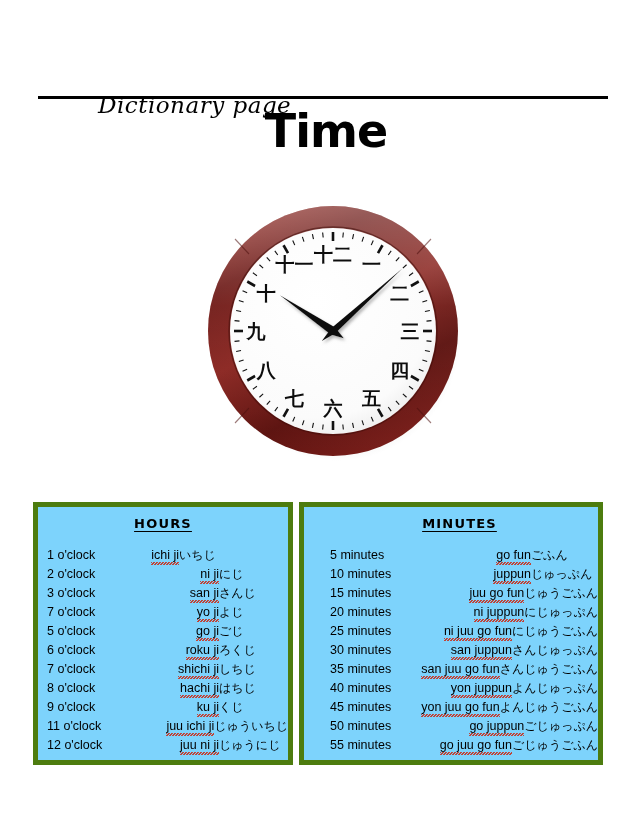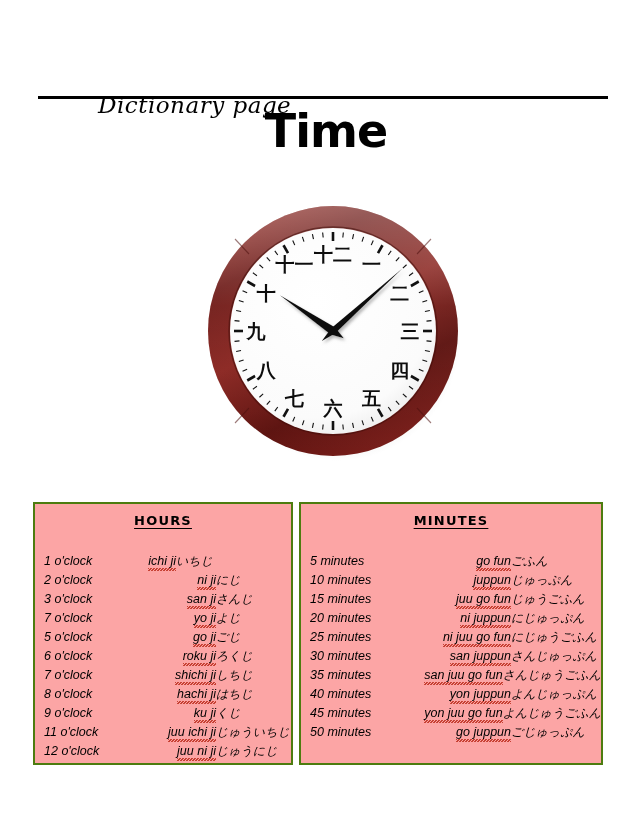--- a/index.html
+++ b/index.html
@@ -67,50 +67,50 @@
     left: 206px;
     top: 198px;
     width: 254px;
     height: 268px;
   }
   #clock-svg { display:block; width:254px; height:268px; }
 
   
   .vocab-table {
     position: absolute;
-    border: 2px solid #4d7c0f;
-    background: #fca5a5;
+    border: 5px solid #4d7c0f;
+    background: #7dd3fc;
     box-sizing: border-box;
   }
   #hours-table {
     left: 33px;
     top: 502px;
     width: 260px;
     height: 263px;
   }
   #minutes-table {
     left: 299px;
     top: 502px;
     width: 304px;
     height: 263px;
+    padding-left: 17px;
   }
   .table-heading {
     text-align: center;
     font-family: "DejaVu Sans", sans-serif;
     font-weight: 700;
     font-size: 13px;
     letter-spacing: 1.2px;
     padding-top: 9px;
     text-decoration: underline;
     text-underline-offset: 3px;
   }
   .rows {
-    margin-top: 25px;
+    margin-top: 16px;
     padding-left: 9px;
-    font-style: italic;
   }
   .vrow {
     display: flex;
     align-items: baseline;
     height: 19px;
     font-size: 12.5px;
     white-space: nowrap;
   }
   .c-num {
     font-family: "Liberation Sans", sans-serif;
@@ -401,14 +401,19 @@
       <div class="vrow">
         <span class="c-num">45 minutes</span>
         <span class="c-romaji"><span class="sq">yon juu go fun</span></span>
         <span class="c-kana">よんじゅうごふん</span>
       </div>
       <div class="vrow">
         <span class="c-num">50 minutes</span>
         <span class="c-romaji"><span class="sq">go juppun</span></span>
         <span class="c-kana">ごじゅっぷん</span>
       </div>
+      <div class="vrow">
+        <span class="c-num">55 minutes</span>
+        <span class="c-romaji"><span class="sq">go juu go fun</span></span>
+        <span class="c-kana">ごじゅうごふん</span>
+      </div>
     </div>
 </div>
 
 </body></html>

